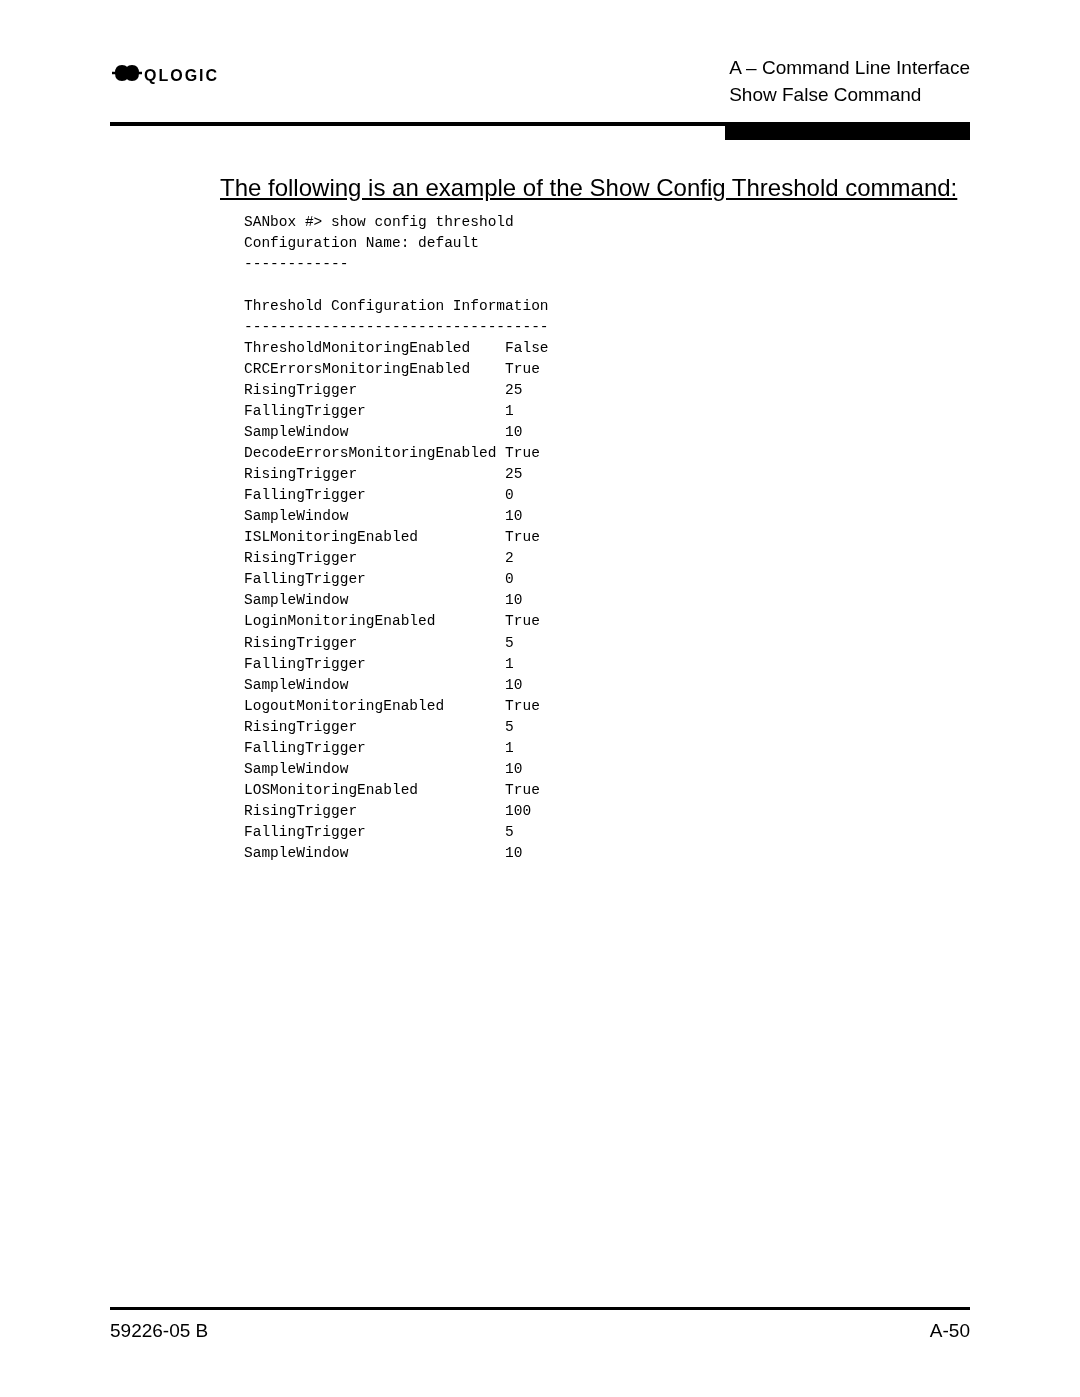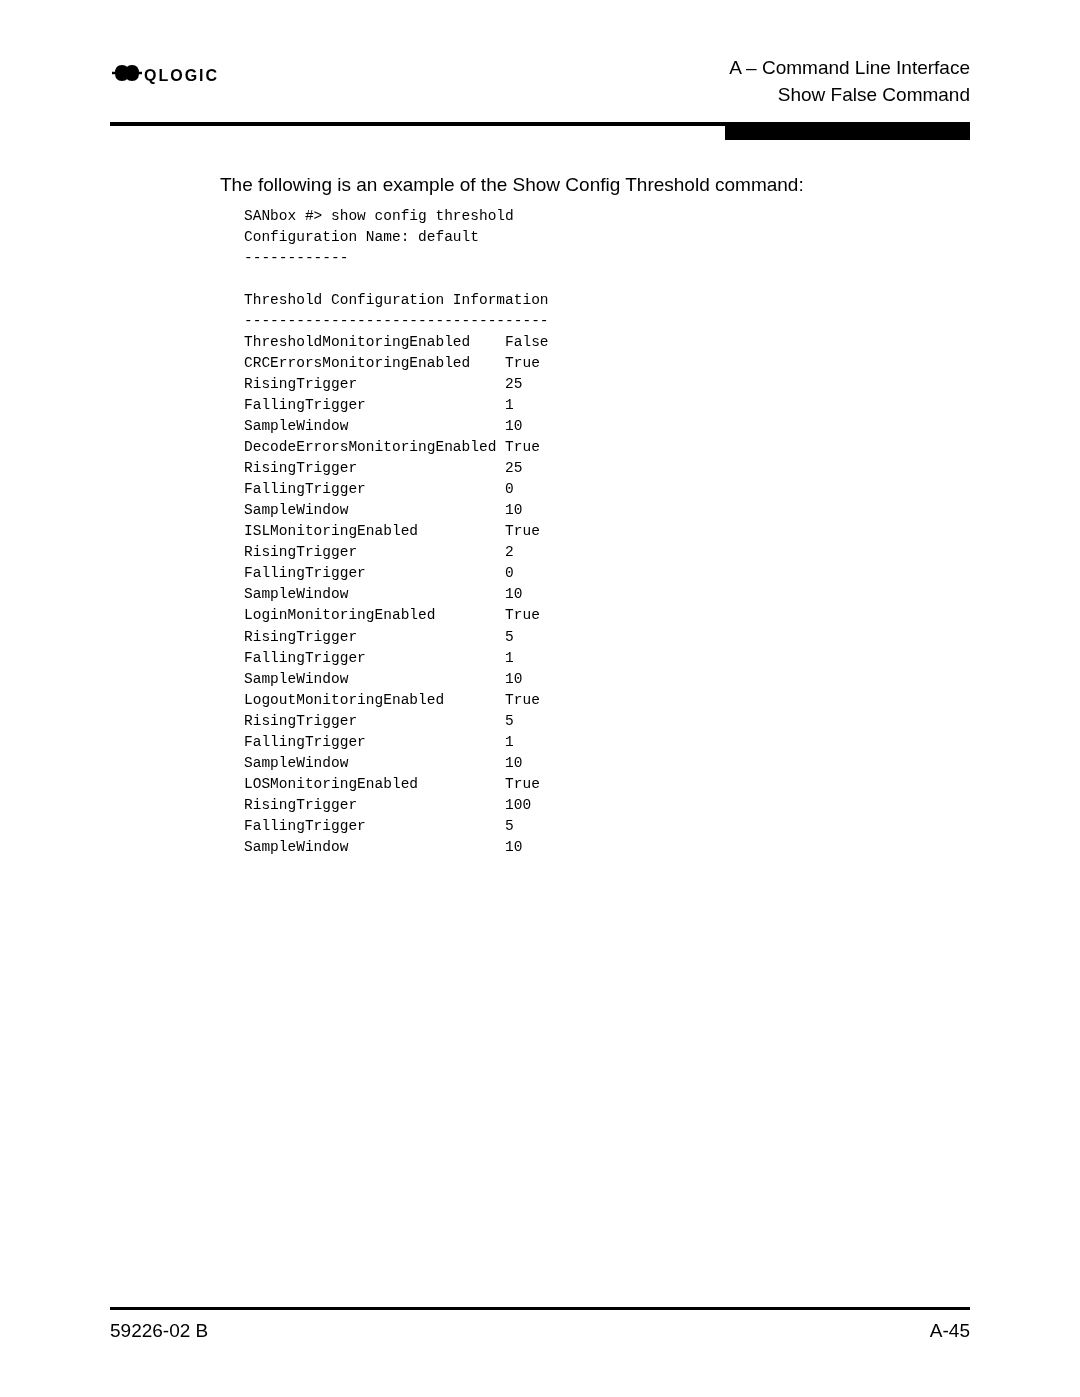--- a/index.html
+++ b/index.html
@@ -40,21 +40,21 @@
       line-height: 1;
       margin-top: 2px;
     }
     .logo-underline {
       width: 100%;
       height: 1px;
       background: #000;
       margin-top: 1px;
     }
     .header-right {
-      text-align: right;
+      text-align: left;
       font-size: 19px;
       line-height: 1.4;
     }
     .header-rule {
       margin-top: 6px;
       height: 4px;
       background: #000;
       position: relative;
     }
     .header-rule::after {
@@ -64,22 +64,23 @@
       top: 0;
       width: 245px;
       height: 18px;
       background: #000;
     }
     .content {
       margin-top: 48px;
       margin-left: 110px;
     }
     .intro {
-      font-size: 19px;
+      font-size: 24px;
       margin-bottom: 10px;
+      text-decoration: underline;
     }
     pre.terminal {
       font-family: "Courier New", Courier, monospace;
       font-size: 14.5px;
       line-height: 1.45;
       white-space: pre;
       margin-left: 24px;
     }
     .footer {
       position: absolute;
@@ -155,18 +156,18 @@
 SampleWindow                  10
 LOSMonitoringEnabled          True
 RisingTrigger                 100
 FallingTrigger                5
 SampleWindow                  10</pre>
   </div>
 
   <div class="footer">
     <div class="footer-rule"></div>
     <div class="footer-row">
-      <span>59226-02 B</span>
-      <span>A-45</span>
+      <span>59226-05 B</span>
+      <span>A-50</span>
     </div>
   </div>
 
 </div>
 
 </body></html>

